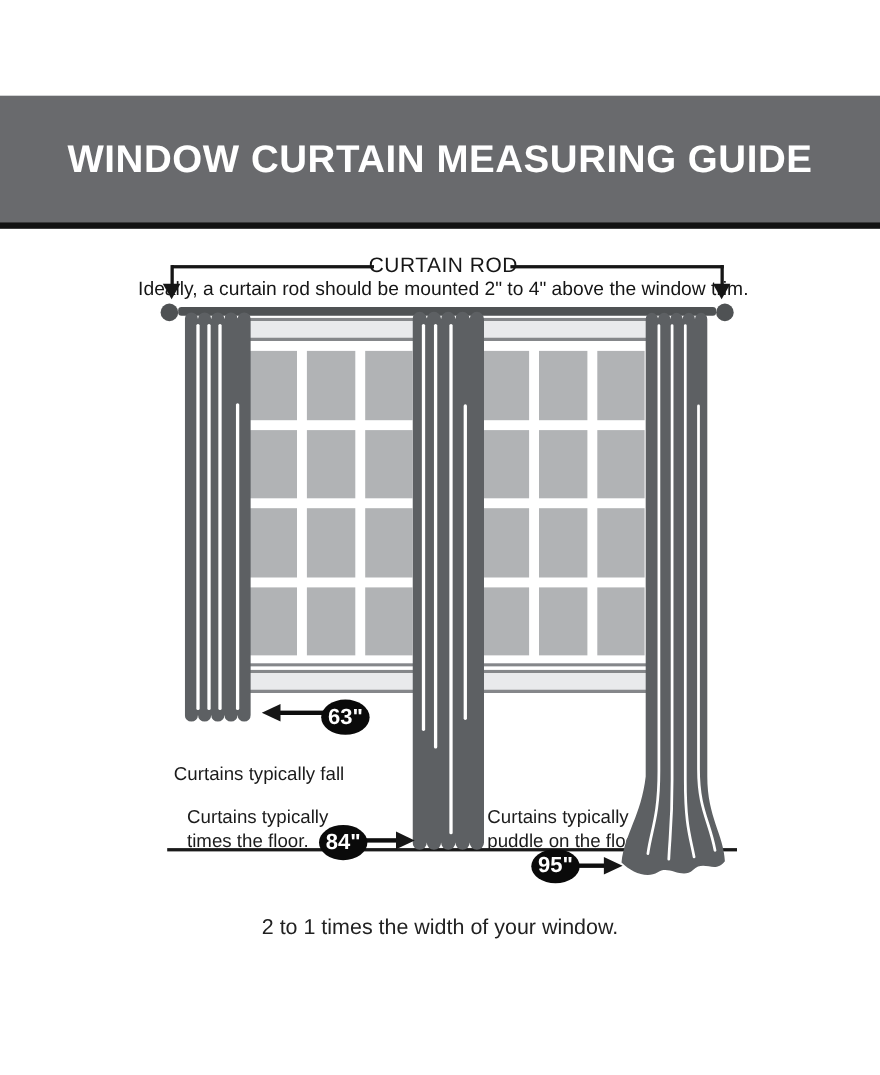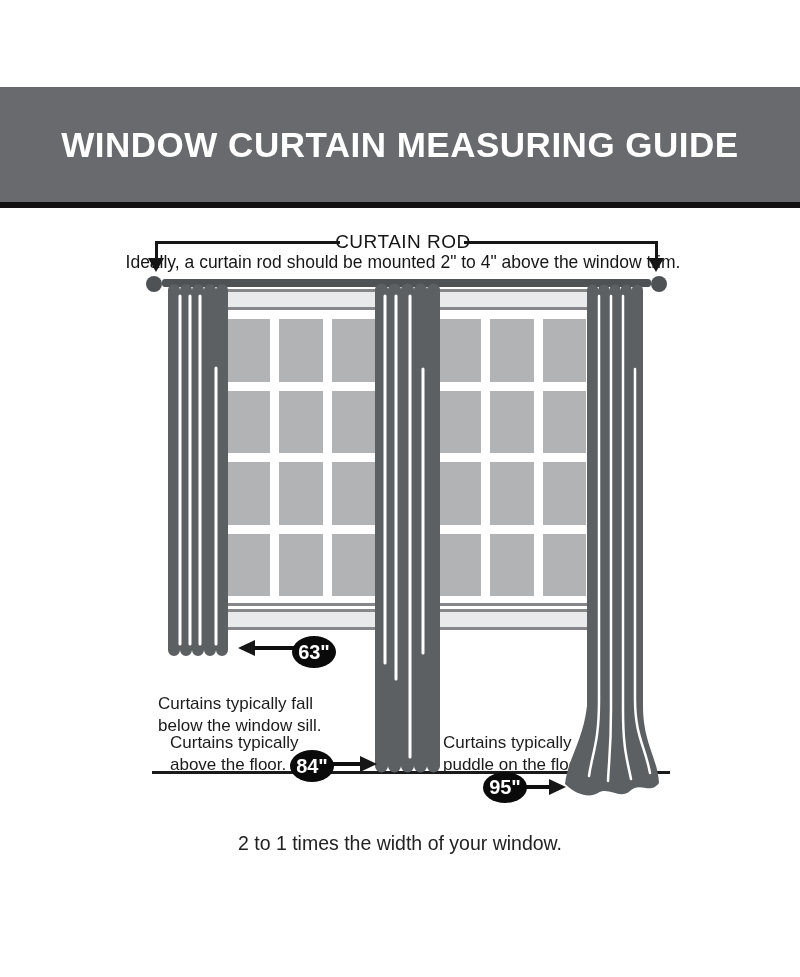--- a/index.html
+++ b/index.html
@@ -163,26 +163,25 @@
     <path class="pleat" stroke-width="2.5" d="M73,88 L73,418 C73,455 83,465 88,492"></path>
   </svg>
 
   <div class="abs badge" style="left:292px;top:636px;width:44px;height:32px;">
     <span>63"</span>
   </div>
   <div class="abs arrow-line z5" style="left:252px;top:646px;width:44px;"></div>
   <div class="abs tri-left z5" style="left:238px;top:640px;"></div>
   <div class="abs note" style="left:158px;top:667px;margin-top:26px;">
     <div>Curtains typically fall</div>
-    <div>below the window sill.</div>
   </div>
 
   <div class="abs note" style="left:170px;top:732px;">
     <div>Curtains typically</div>
-    <div>above the floor.</div>
+    <div>times the floor.</div>
   </div>
   <div class="abs badge" style="left:290px;top:750px;width:44px;height:32px;">
     <span>84"</span>
   </div>
   <div class="abs arrow-line z5" style="left:330px;top:762px;width:32px;"></div>
   <div class="abs tri-right z5" style="left:360px;top:756px;"></div>
 
   <div class="abs note" style="left:443px;top:732px;">
     <div>Curtains typically</div>
     <div>puddle on the floor.</div>

